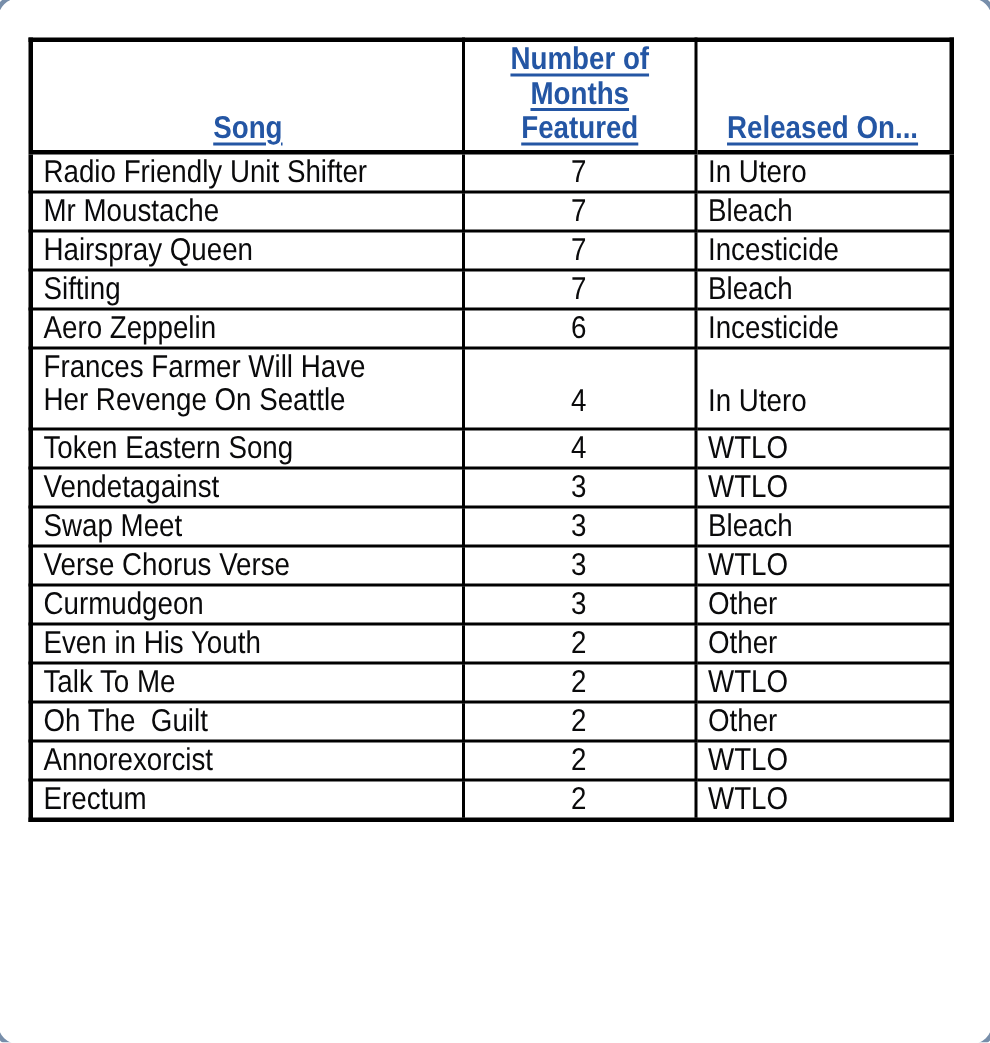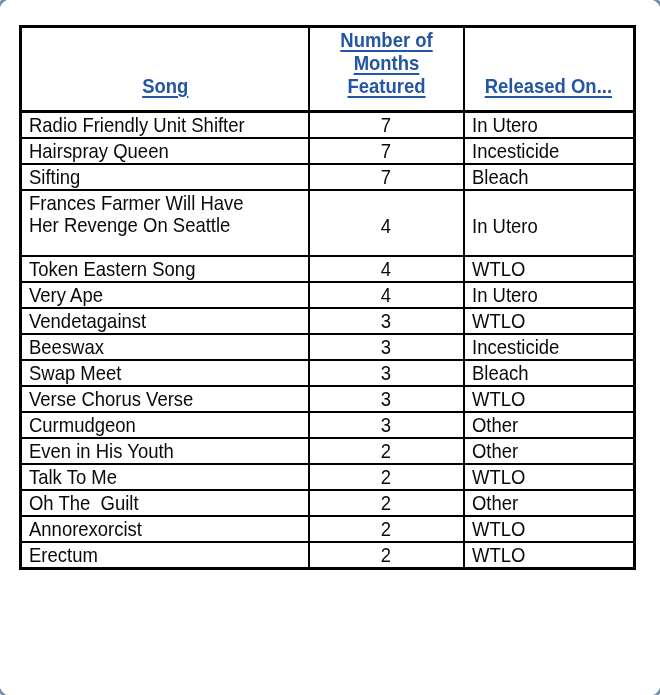--- a/index.html
+++ b/index.html
@@ -37,21 +37,21 @@
     overflow: hidden;
     padding: 0;
   }
   thead th {
     height: 66px;
     vertical-align: bottom;
     text-align: center;
     color: var(--header-color, #2456a4);
     font-weight: bold;
     font-size: 21px;
-    padding-bottom: 12px;
+    padding-bottom: 2px;
     border-bottom: 3px solid #000;
   }
   thead th .cond {
     white-space: pre-line;
     line-height: 23px;
     text-decoration: underline;
     text-decoration-thickness: 2px;
     text-underline-offset: 3px;
     transform-origin: 50% 100%;
   }
@@ -64,21 +64,21 @@
   td.col-song, td.col-released { text-align: left; padding-left: 7px; margin-left: 24px; }
   td.col-months { text-align: center; }
   .cond {
     display: inline-block;
     transform: scaleX(0.88);
     transform-origin: 0 50%;
     white-space: pre-wrap;
     line-height: 22px;
   }
   td.col-months .cond { transform-origin: 50% 50%; }
-  tr.tall td { height: 46px; vertical-align: bottom; padding-bottom: 17px; }
+  tr.tall td { height: 46px; vertical-align: bottom; padding-bottom: 5px; }
   tr.tall td.col-song { vertical-align: top; padding-top: 1px; }
   tr.tall .cond { transform-origin: 0 100%; }
   tr.tall td.col-months .cond { transform-origin: 50% 100%; }
 </style>
 </head>
 <body>
 
 <div class="canvas">
   <div class="corner-frame"></div>
 
@@ -103,54 +103,54 @@
         </th>
       </tr>
     </thead>
     <tbody id="rows">
         <tr>
           <td class="col-song"><span class="cond">Radio Friendly Unit Shifter</span></td>
           <td class="col-months"><span class="cond">7</span></td>
           <td class="col-released"><span class="cond">In Utero</span></td>
         </tr>
         <tr>
+          <td class="col-song"><span class="cond">Mr Moustache</span></td>
+          <td class="col-months"><span class="cond">7</span></td>
+          <td class="col-released"><span class="cond">Bleach</span></td>
+        </tr>
+        <tr>
           <td class="col-song"><span class="cond">Hairspray Queen</span></td>
           <td class="col-months"><span class="cond">7</span></td>
           <td class="col-released"><span class="cond">Incesticide</span></td>
         </tr>
         <tr>
           <td class="col-song"><span class="cond">Sifting</span></td>
           <td class="col-months"><span class="cond">7</span></td>
           <td class="col-released"><span class="cond">Bleach</span></td>
+        </tr>
+        <tr>
+          <td class="col-song"><span class="cond">Aero Zeppelin</span></td>
+          <td class="col-months"><span class="cond">6</span></td>
+          <td class="col-released"><span class="cond">Incesticide</span></td>
         </tr>
         <tr class="tall">
           <td class="col-song"><span class="cond">Frances Farmer Will Have
 Her Revenge On Seattle</span></td>
           <td class="col-months"><span class="cond">4</span></td>
           <td class="col-released"><span class="cond">In Utero</span></td>
         </tr>
         <tr>
           <td class="col-song"><span class="cond">Token Eastern Song</span></td>
           <td class="col-months"><span class="cond">4</span></td>
           <td class="col-released"><span class="cond">WTLO</span></td>
         </tr>
         <tr>
-          <td class="col-song"><span class="cond">Very Ape</span></td>
-          <td class="col-months"><span class="cond">4</span></td>
-          <td class="col-released"><span class="cond">In Utero</span></td>
-        </tr>
-        <tr>
           <td class="col-song"><span class="cond">Vendetagainst</span></td>
           <td class="col-months"><span class="cond">3</span></td>
           <td class="col-released"><span class="cond">WTLO</span></td>
-        </tr>
-        <tr>
-          <td class="col-song"><span class="cond">Beeswax</span></td>
-          <td class="col-months"><span class="cond">3</span></td>
-          <td class="col-released"><span class="cond">Incesticide</span></td>
         </tr>
         <tr>
           <td class="col-song"><span class="cond">Swap Meet</span></td>
           <td class="col-months"><span class="cond">3</span></td>
           <td class="col-released"><span class="cond">Bleach</span></td>
         </tr>
         <tr>
           <td class="col-song"><span class="cond">Verse Chorus Verse</span></td>
           <td class="col-months"><span class="cond">3</span></td>
           <td class="col-released"><span class="cond">WTLO</span></td>

